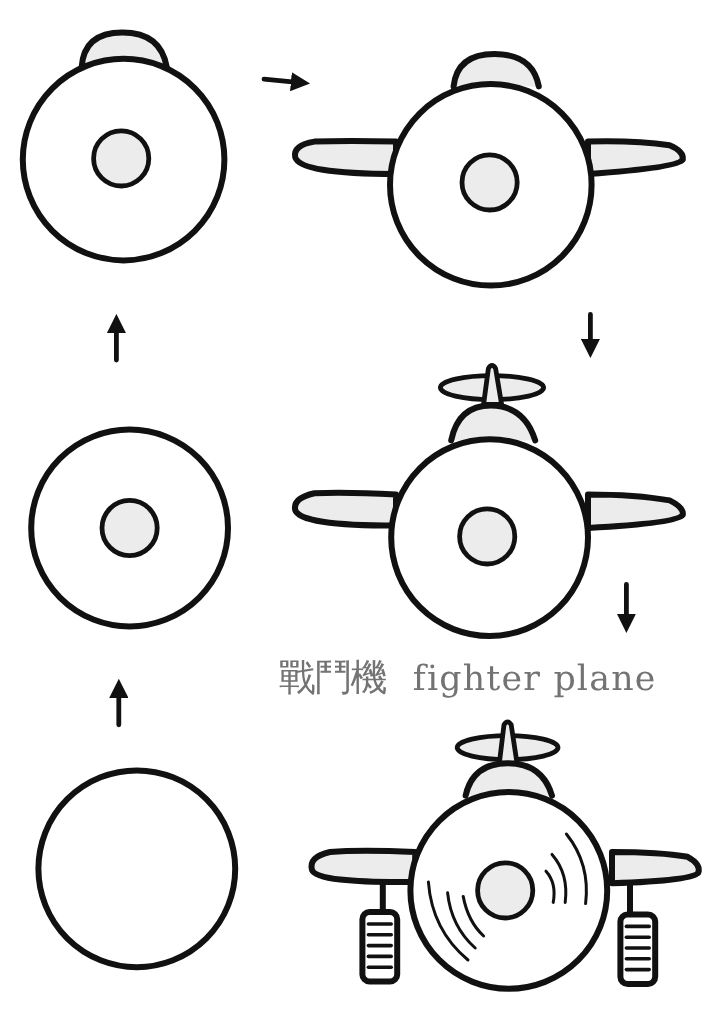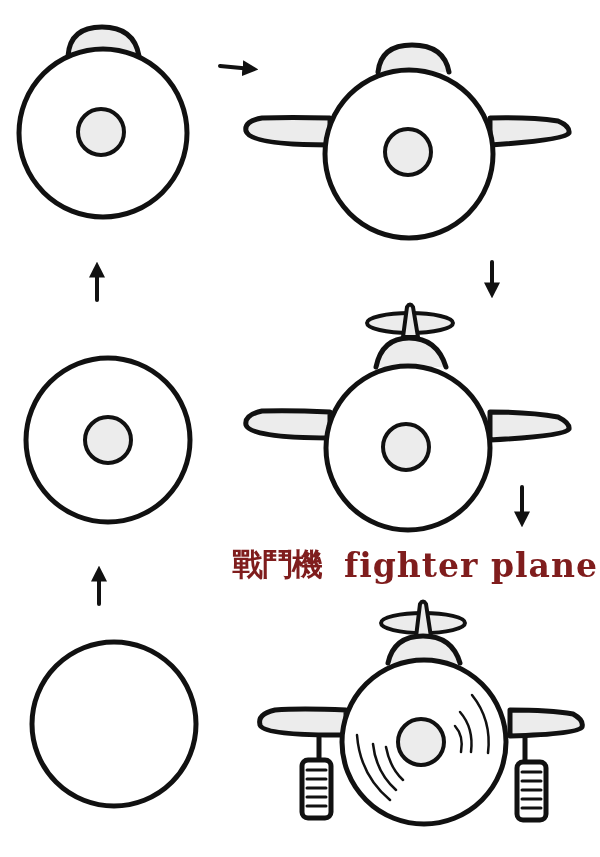--- a/index.html
+++ b/index.html
@@ -1,24 +1,24 @@
 <!DOCTYPE html>
 <html><head>
 <meta charset="utf-8">
 <style>
   html, body { margin:0; padding:0; background:#ffffff; }
   body { width:600px; height:857px; position:relative; overflow:hidden; }
   #stage { position:absolute; left:0; top:0; width:600px; height:857px; }
   .caption {
     position:absolute; left:232px; top:540px; width:368px; height:50px;
     display:flex; align-items:center; white-space:nowrap;
-    color:#7f1d1d; font-weight:bold;
+    color:#737373; font-weight:normal;
   }
   .caption .zh { font-family:"DejaVu Sans", sans-serif; font-size:31px; letter-spacing:-1px; margin-right:22px; }
-  .caption .en { font-family:"DejaVu Serif", serif; font-size:33px; letter-spacing:1px; }
+  .caption .en { font-family:"DejaVu Serif", serif; font-size:29px; letter-spacing:1px; }
 </style>
 </head>
 <body>
 
 <svg id="stage" viewBox="0 0 600 857" xmlns="http://www.w3.org/2000/svg">
   <defs>
     <marker id="ah" viewBox="0 0 10 10" refX="6" refY="5" markerWidth="4" markerHeight="4" orient="auto">
       <path d="M0,0 L10,5 L0,10 z" fill="#111"></path>
     </marker>
   </defs>

